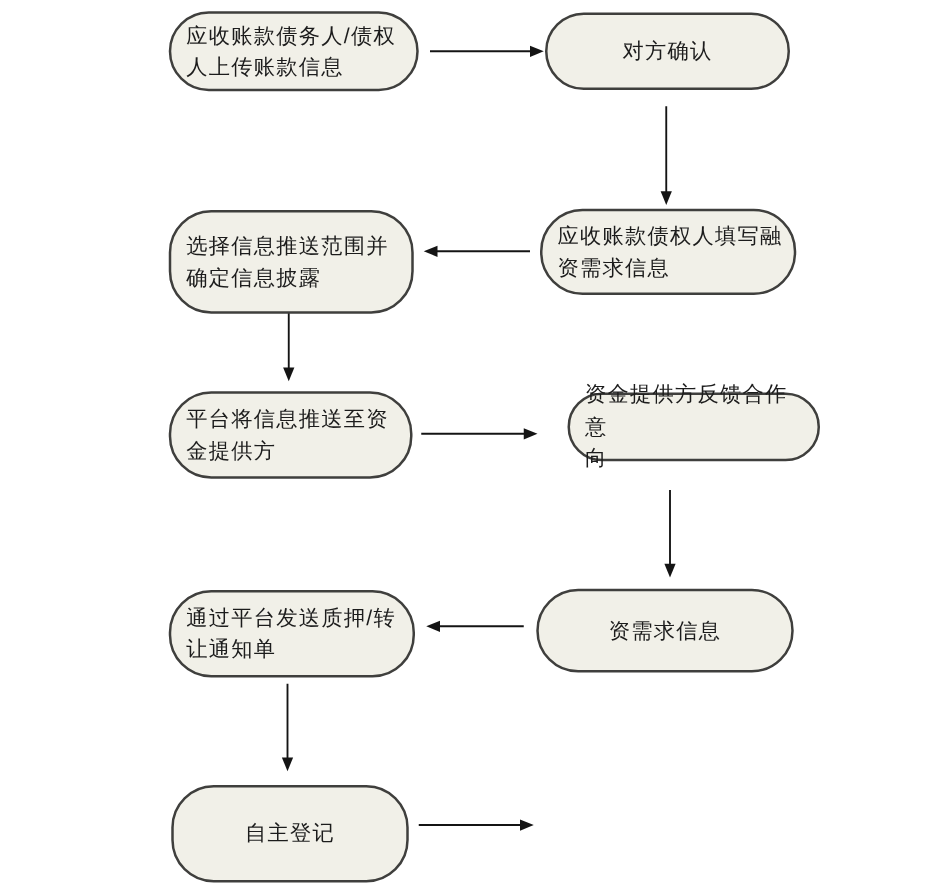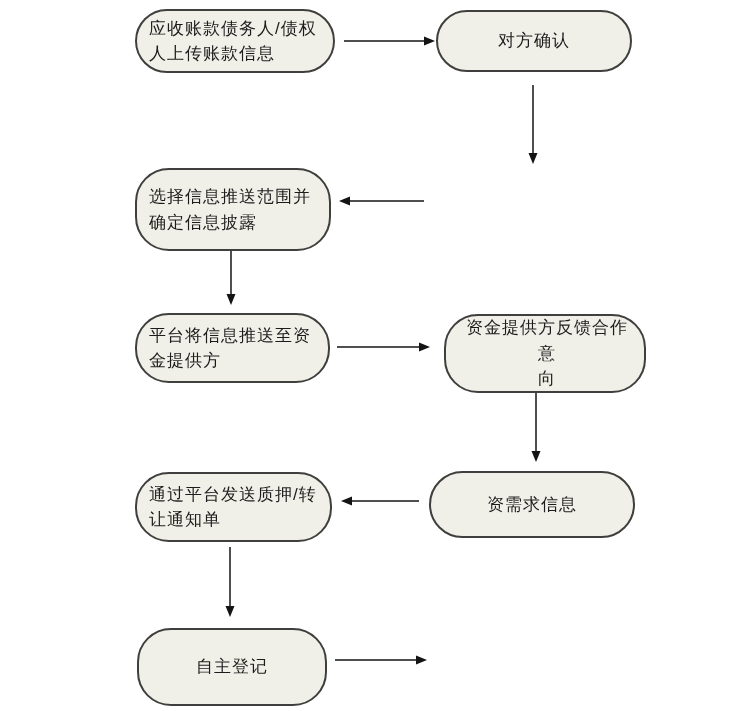--- a/index.html
+++ b/index.html
@@ -31,21 +31,21 @@
   .node.center {
     justify-content: center;
     text-align: left;
     padding: 0 8px;
   }
   .n1  { left: 118px; top: 9px;   width: 200px; height: 64px; }
   .n2  { left: 419px; top: 10px;  width: 196px; height: 62px; }
   .n3  { left: 415px; top: 167px; width: 205px; height: 69px; }
   .n4  { left: 118px; top: 168px; width: 196px; height: 83px; }
   .n5  { left: 118px; top: 313px; width: 195px; height: 70px; }
-  .n6  { left: 427px; top: 314px; width: 202px; height: 79px; text-align: center; }
+  .n6  { left: 437px; top: 314px; width: 202px; height: 55px; }
   .n7  { left: 412px; top: 471px; width: 206px; height: 67px; }
   .n8  { left: 118px; top: 472px; width: 197px; height: 70px; }
   .n9  { left: 120px; top: 628px; width: 190px; height: 78px; }
   .n10 { left: 413px; top: 627px; width: 212px; height: 71px; }
   svg.edges {
     position: absolute;
     left: 0; top: 0;
     pointer-events: none;
   }
   svg.edges line { stroke: #141414; stroke-width: 1.5; }
@@ -93,20 +93,22 @@
       <line x1="318" y1="660" x2="401" y2="660"></line>
       <polygon points="410,660 399,655.5 399,664.5"></polygon>
     </g>
   </svg>
 
   <div class="node n1">应收账款债务人/债权
 人上传账款信息</div>
 
   <div class="node n2 center">对方确认</div>
 
+  <div class="node n3">应收账款债权人填写融
+资需求信息</div>
 
   <div class="node n4">选择信息推送范围并
 确定信息披露</div>
 
   <div class="node n5">平台将信息推送至资
 金提供方</div>
 
   <div class="node n6">资金提供方反馈合作意
 向</div>
 

